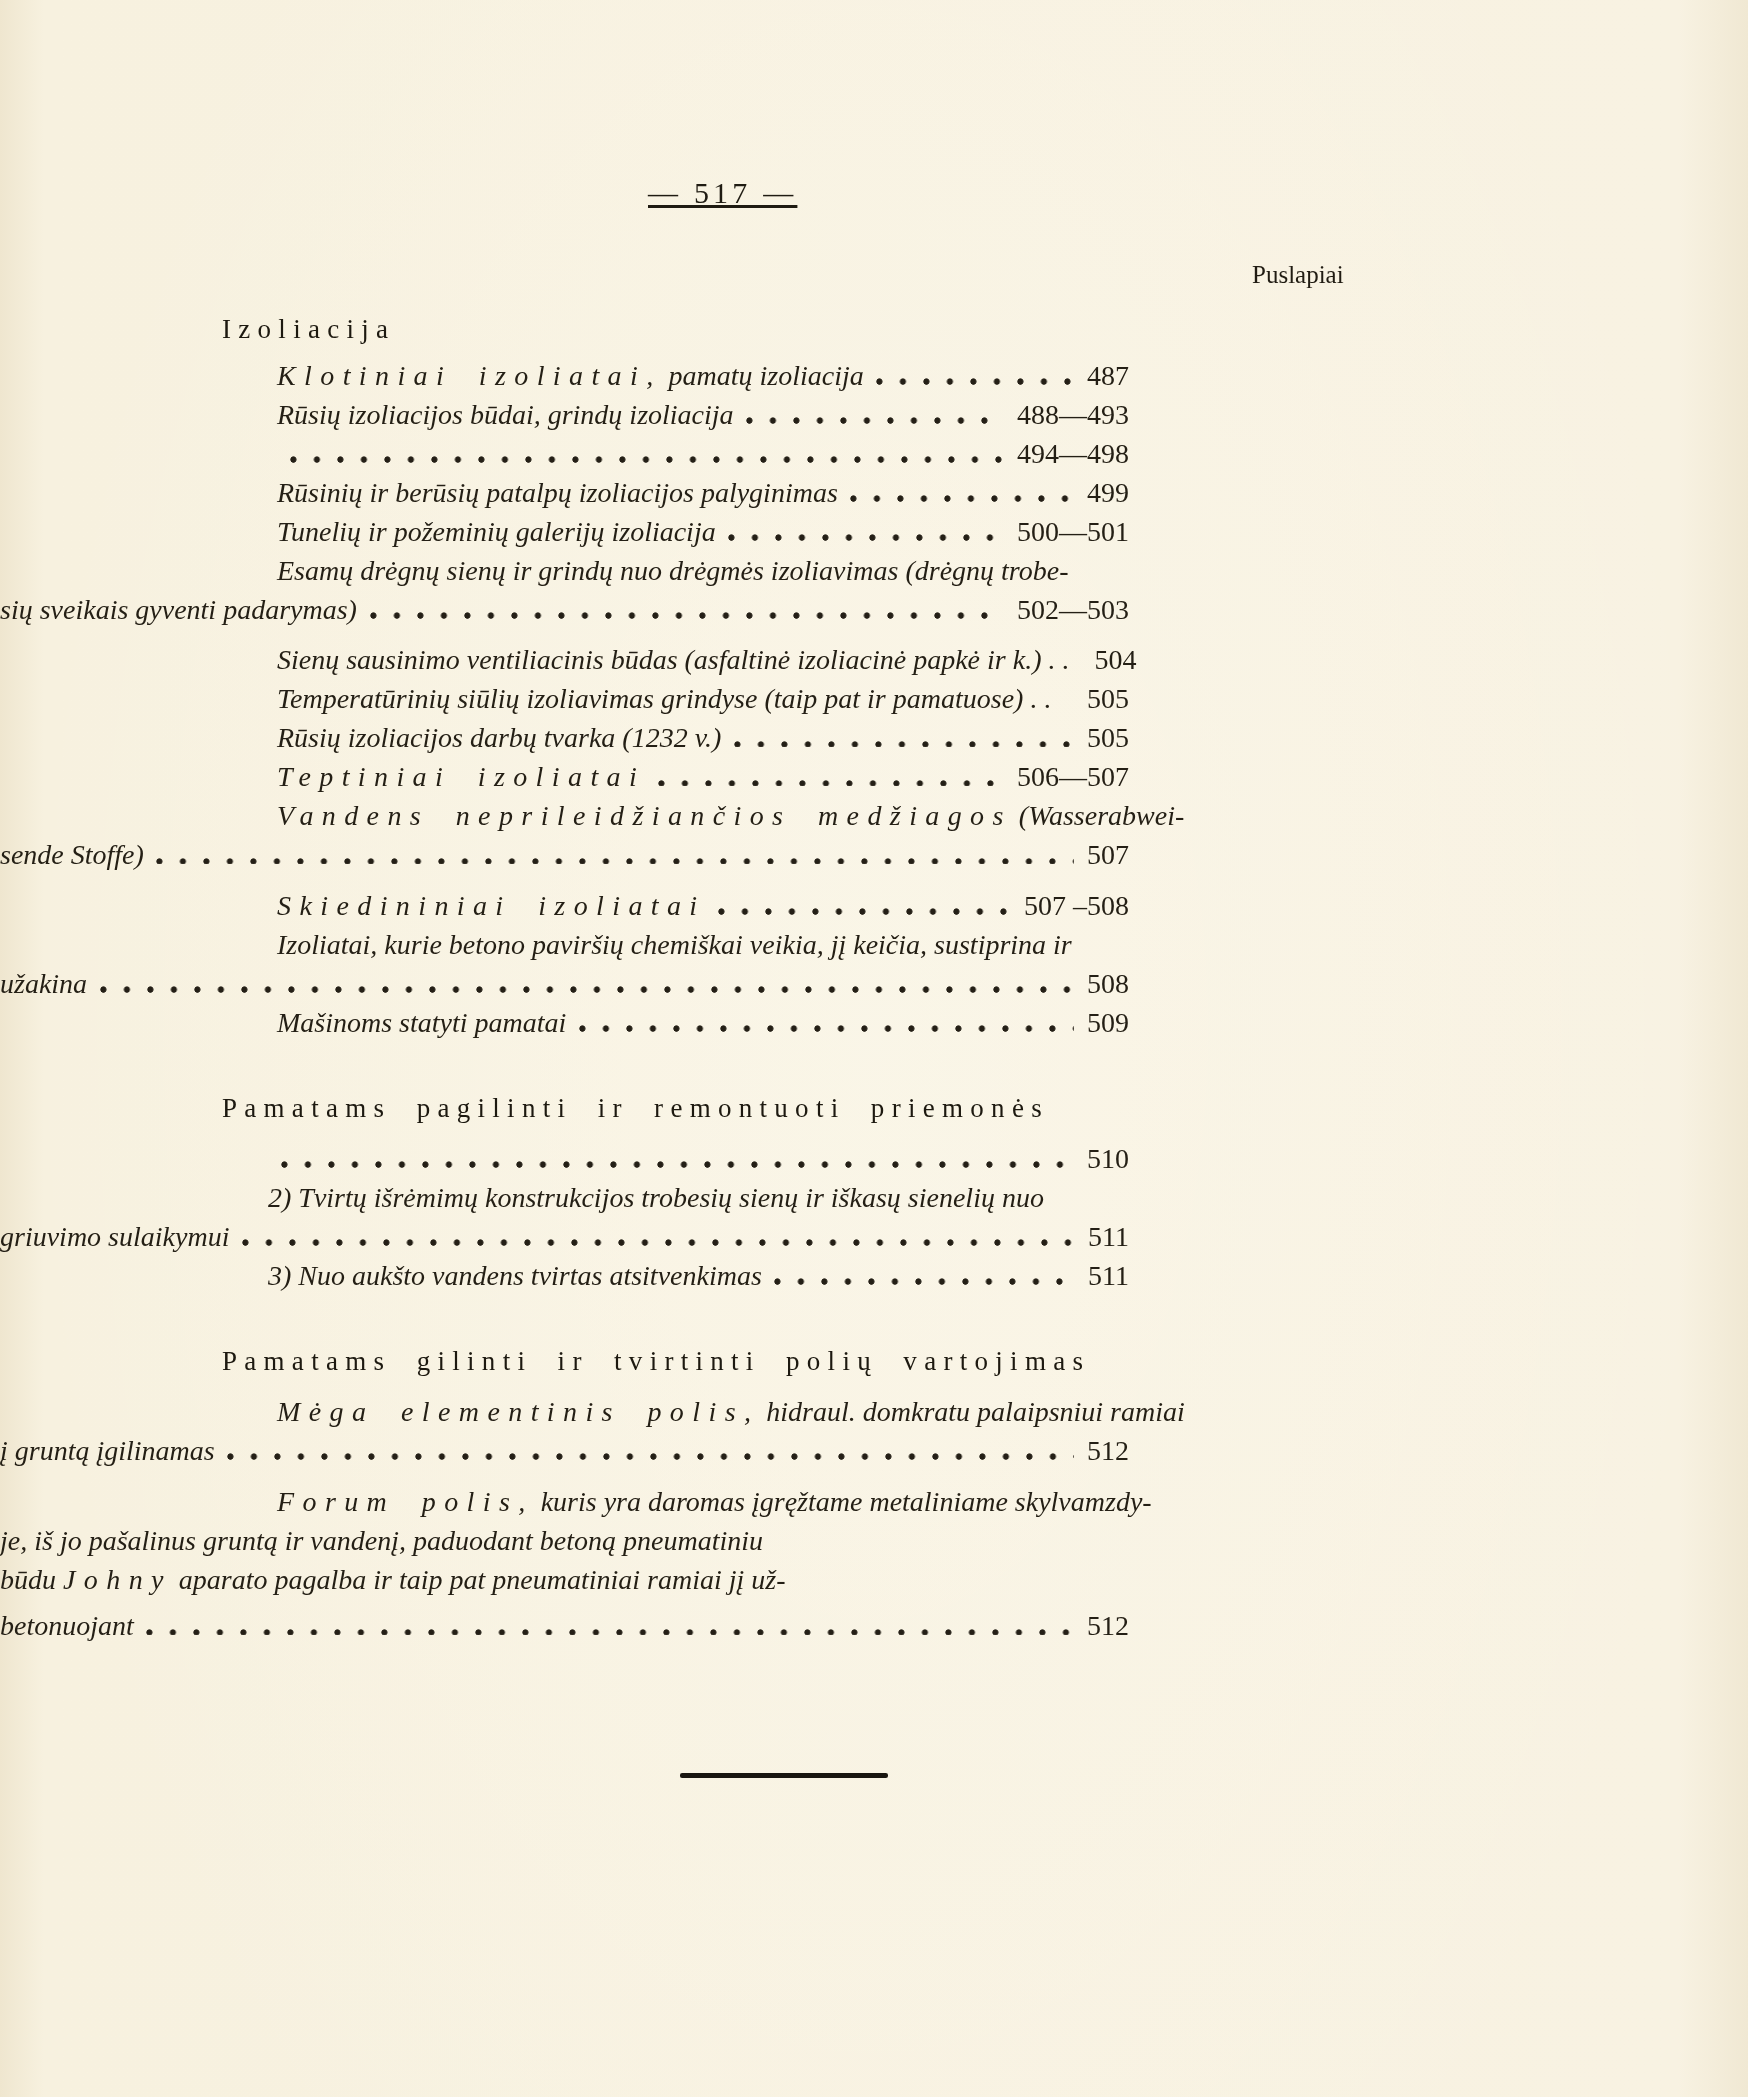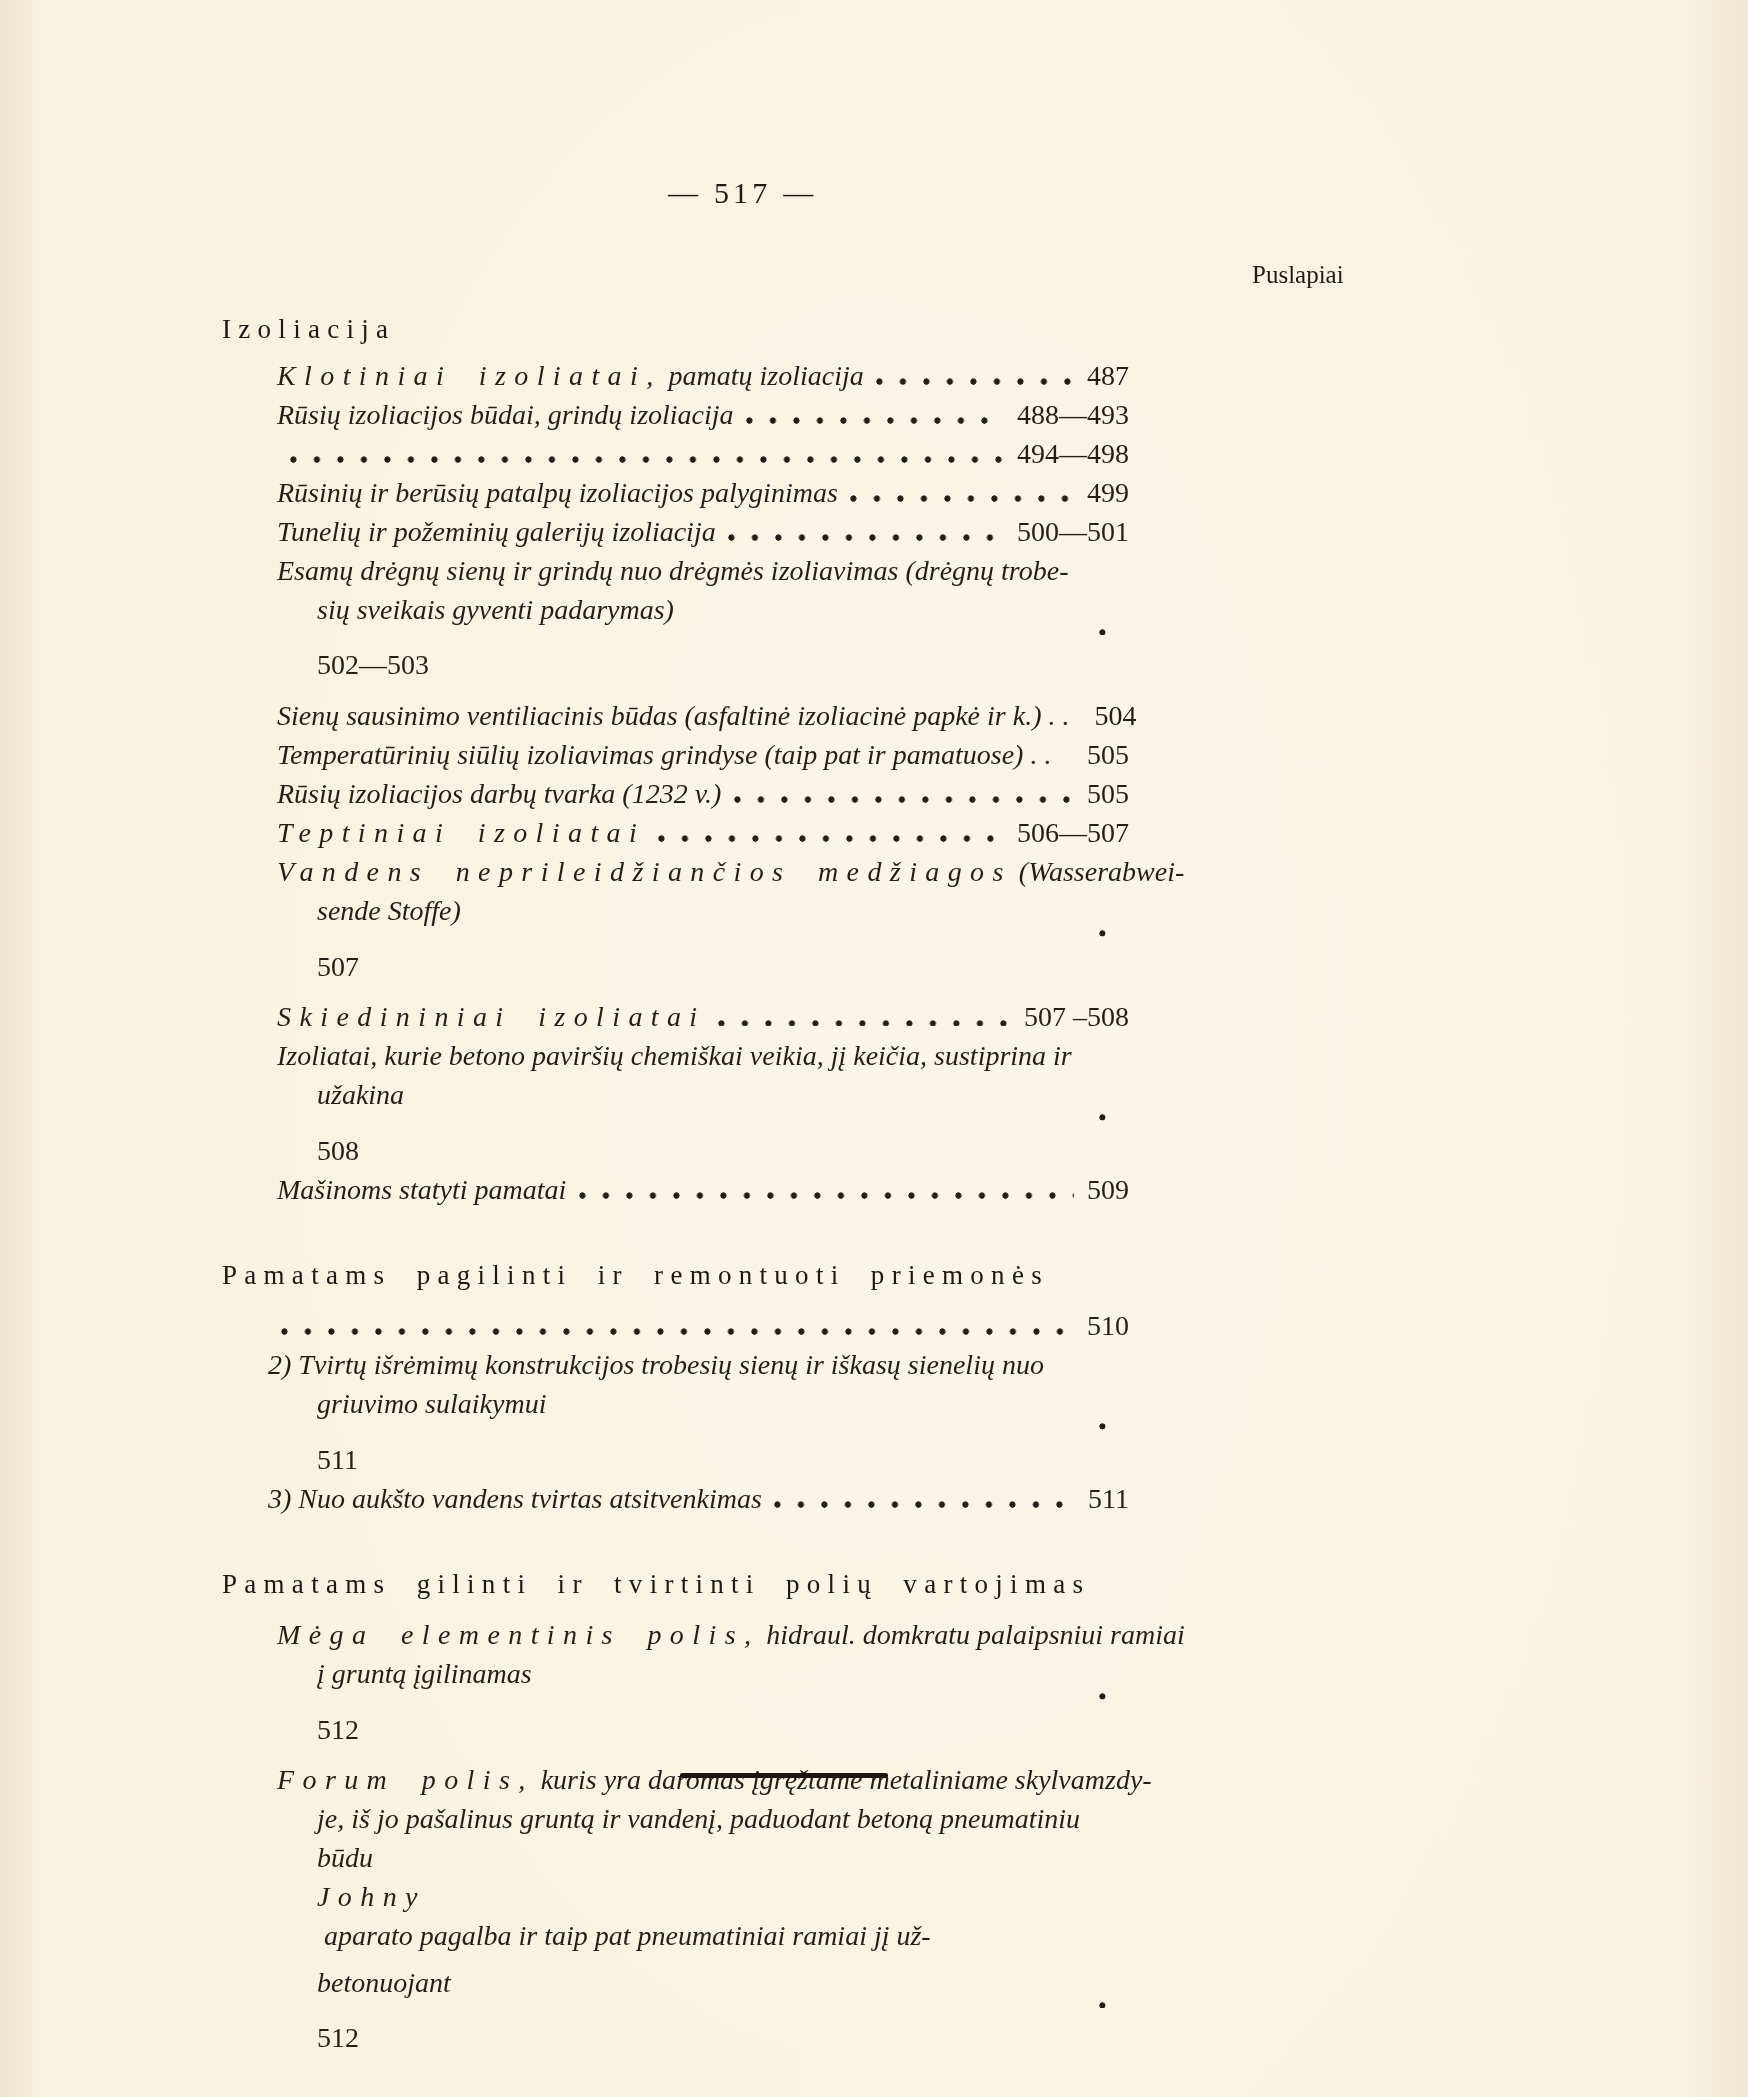--- a/index.html
+++ b/index.html
@@ -10,43 +10,44 @@
   }
   .page{
     position:relative;width:1748px;height:2574px;overflow:hidden;
     background:
       radial-gradient(ellipse at 50% 40%, rgba(255,253,244,.35) 0%, rgba(255,253,244,0) 70%),
       linear-gradient(90deg,#efe6cf 0%,#f7f1df 2.5%,#f8f2e2 96%,#f0e8d3 100%);
     background-color:#f7f1df;
     color:#221d14;
   }
   .pageno{
-    position:absolute;left:668px;top:176px;
+    position:absolute;left:648px;top:176px;
     font-size:30px;line-height:34px;letter-spacing:4.2px;white-space:pre;
     color:#1f1b12;
+    text-decoration:underline;
   }
   .plabel{
     position:absolute;left:1252px;top:260px;
     font-size:25px;line-height:29px;color:#211c13;
   }
   .content{position:absolute;left:0;top:0;width:1472px;}
   .sec-head{
     font-size:27px;line-height:39px;
     letter-spacing:0.27em;word-spacing:0.42em;
     padding-left:222px;white-space:pre;color:#1d1910;
   }
   .sec-head.first{margin-top:310px;margin-bottom:6.7px;}
   .sec-head.later{margin-top:47px;margin-bottom:11px;}
   .row{
     display:flex;align-items:baseline;
     font-size:28px;line-height:39px;
     padding-right:343px;white-space:pre;color:#241f15;
   }
   .pad-entry{padding-left:277px;}
-  .pad-wrap{padding-left:317px;flex-direction:column;}
+  .pad-wrap{}
   .pad-list{padding-left:268px;}
   .gap-s{margin-top:11.7px;}
   .gap-xs{margin-top:7.6px;}
   .seg{white-space:pre;font-style:italic;}
   .spaced{letter-spacing:0.30em;word-spacing:0.40em;}
   .leader{
     flex:1 1 auto;align-self:flex-end;
     height:6.7px;margin:0 12.6px 10px 12.6px;min-width:17px;
     background-image:radial-gradient(circle at 3.4px 3.4px,#241f16 2.7px,rgba(36,31,22,0) 3.4px);
     background-size:23.5px 6.7px;background-repeat:repeat-x;background-position:left bottom;

